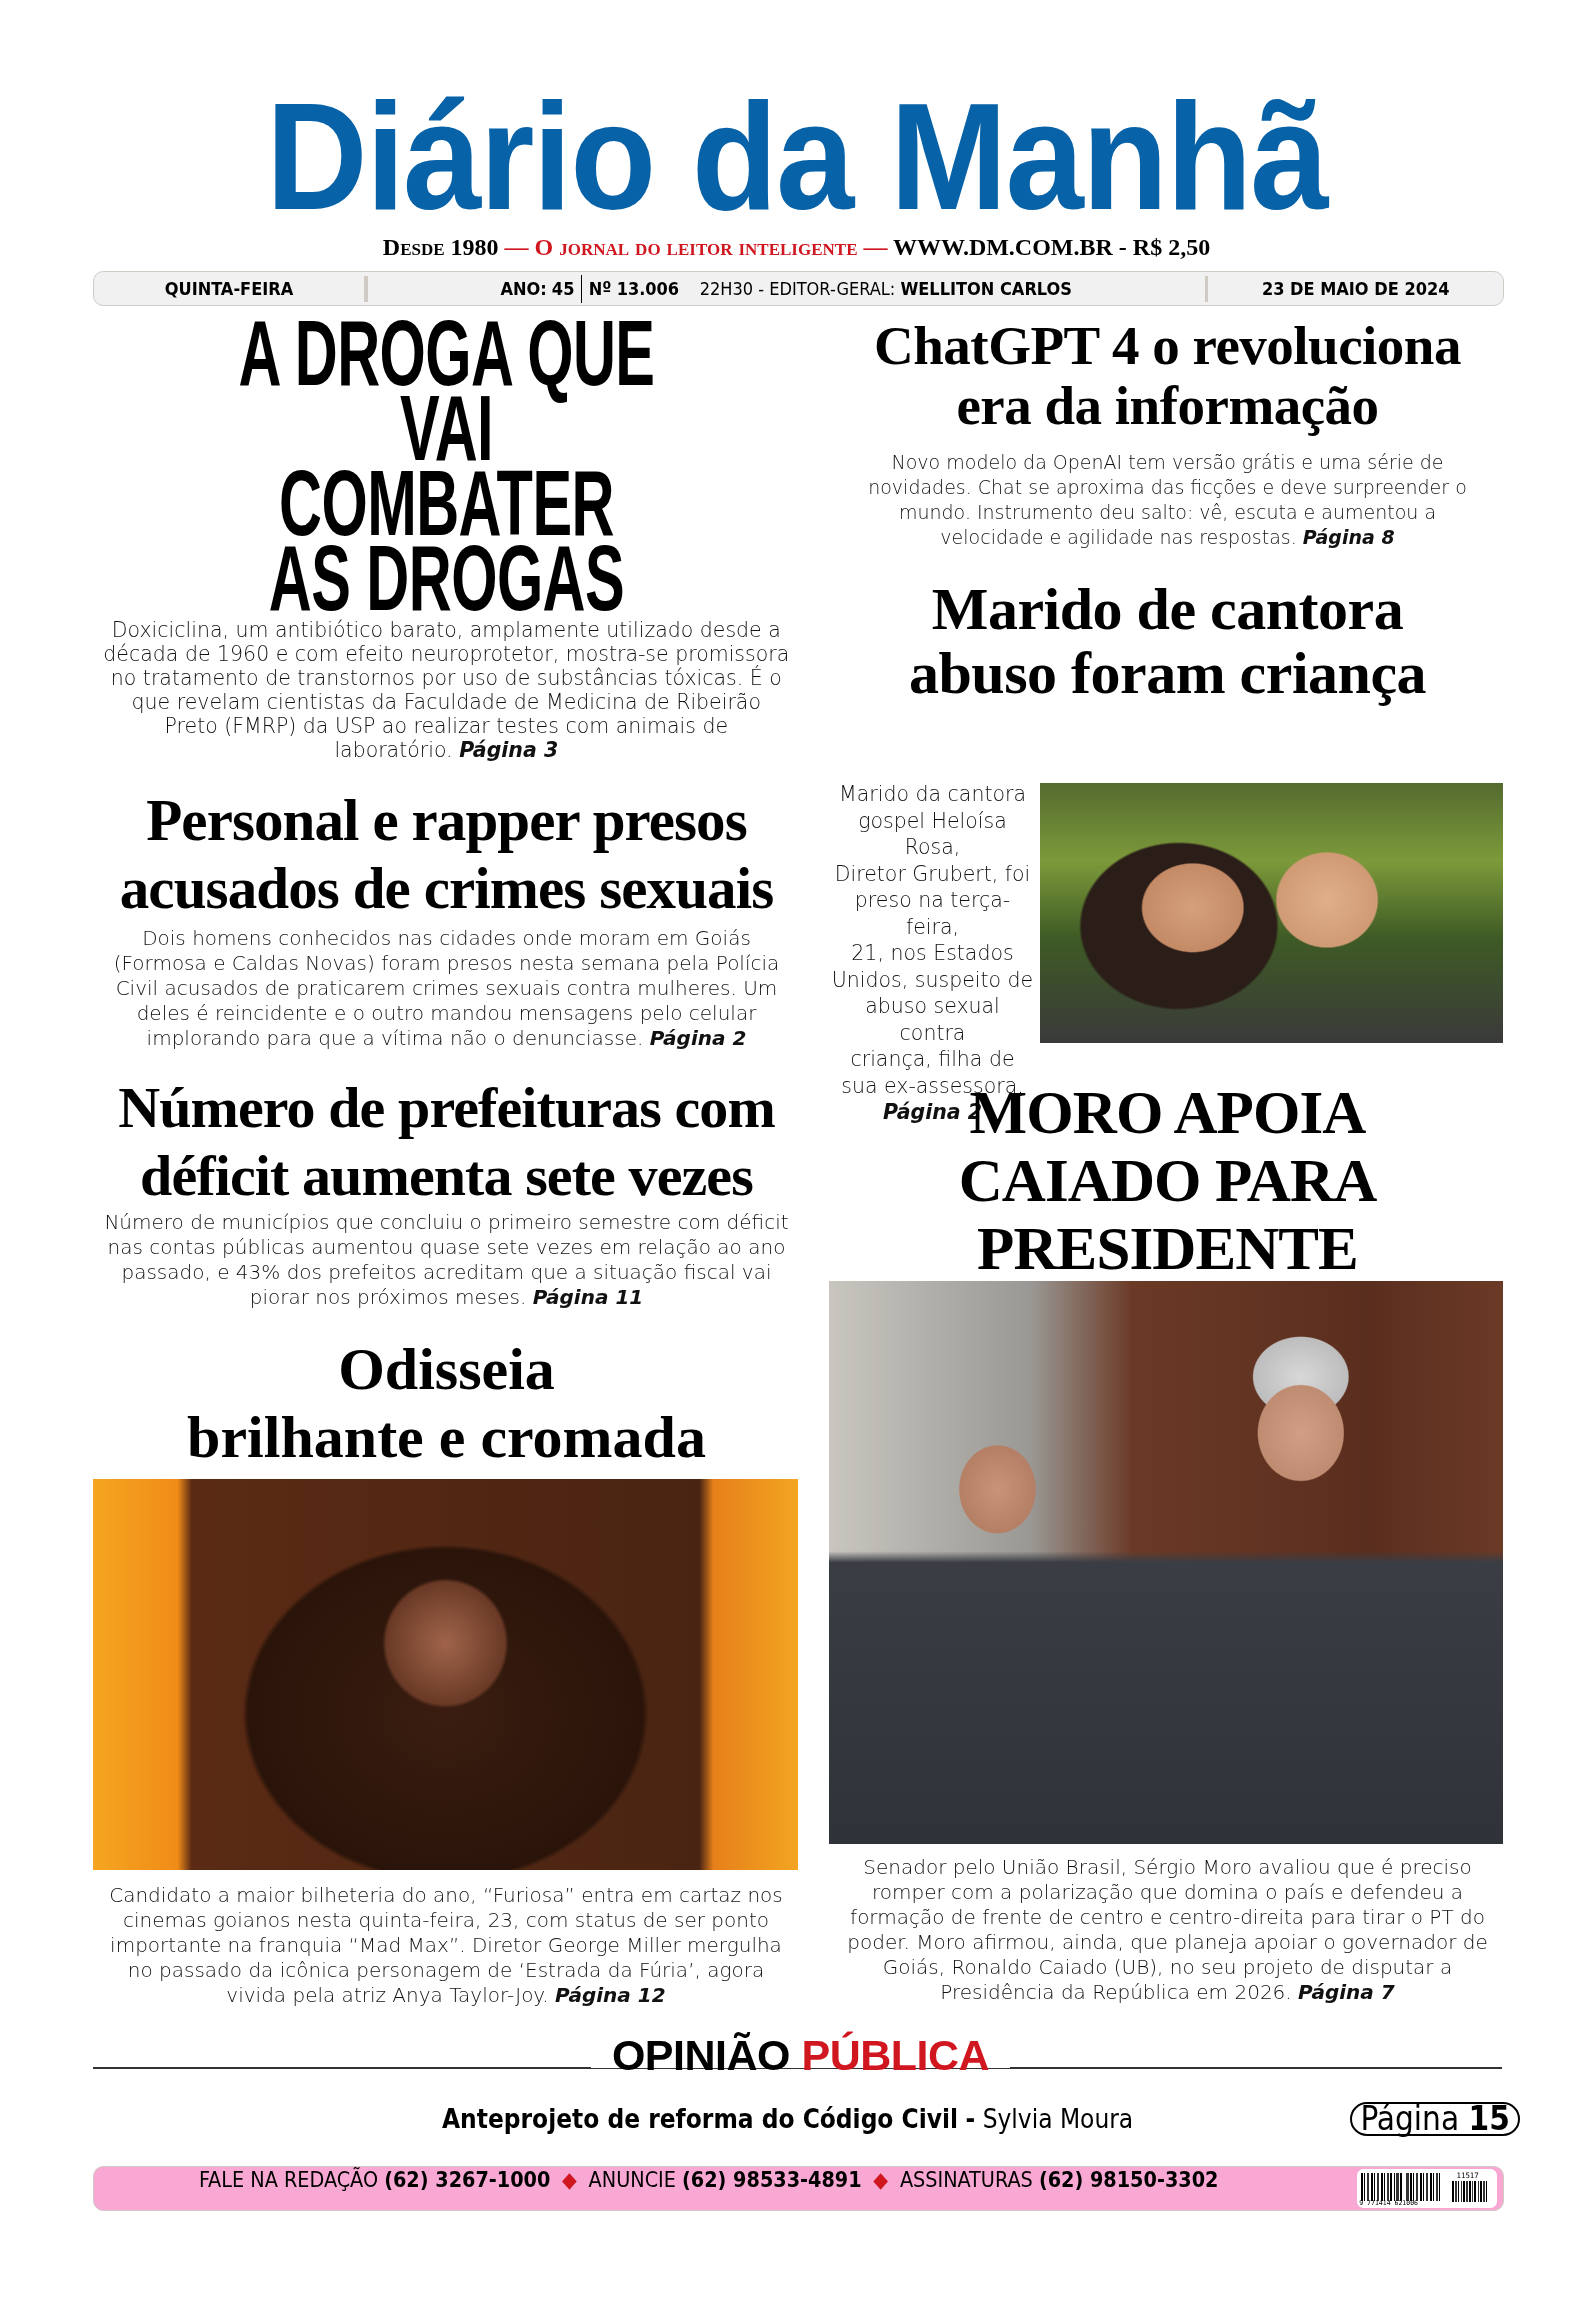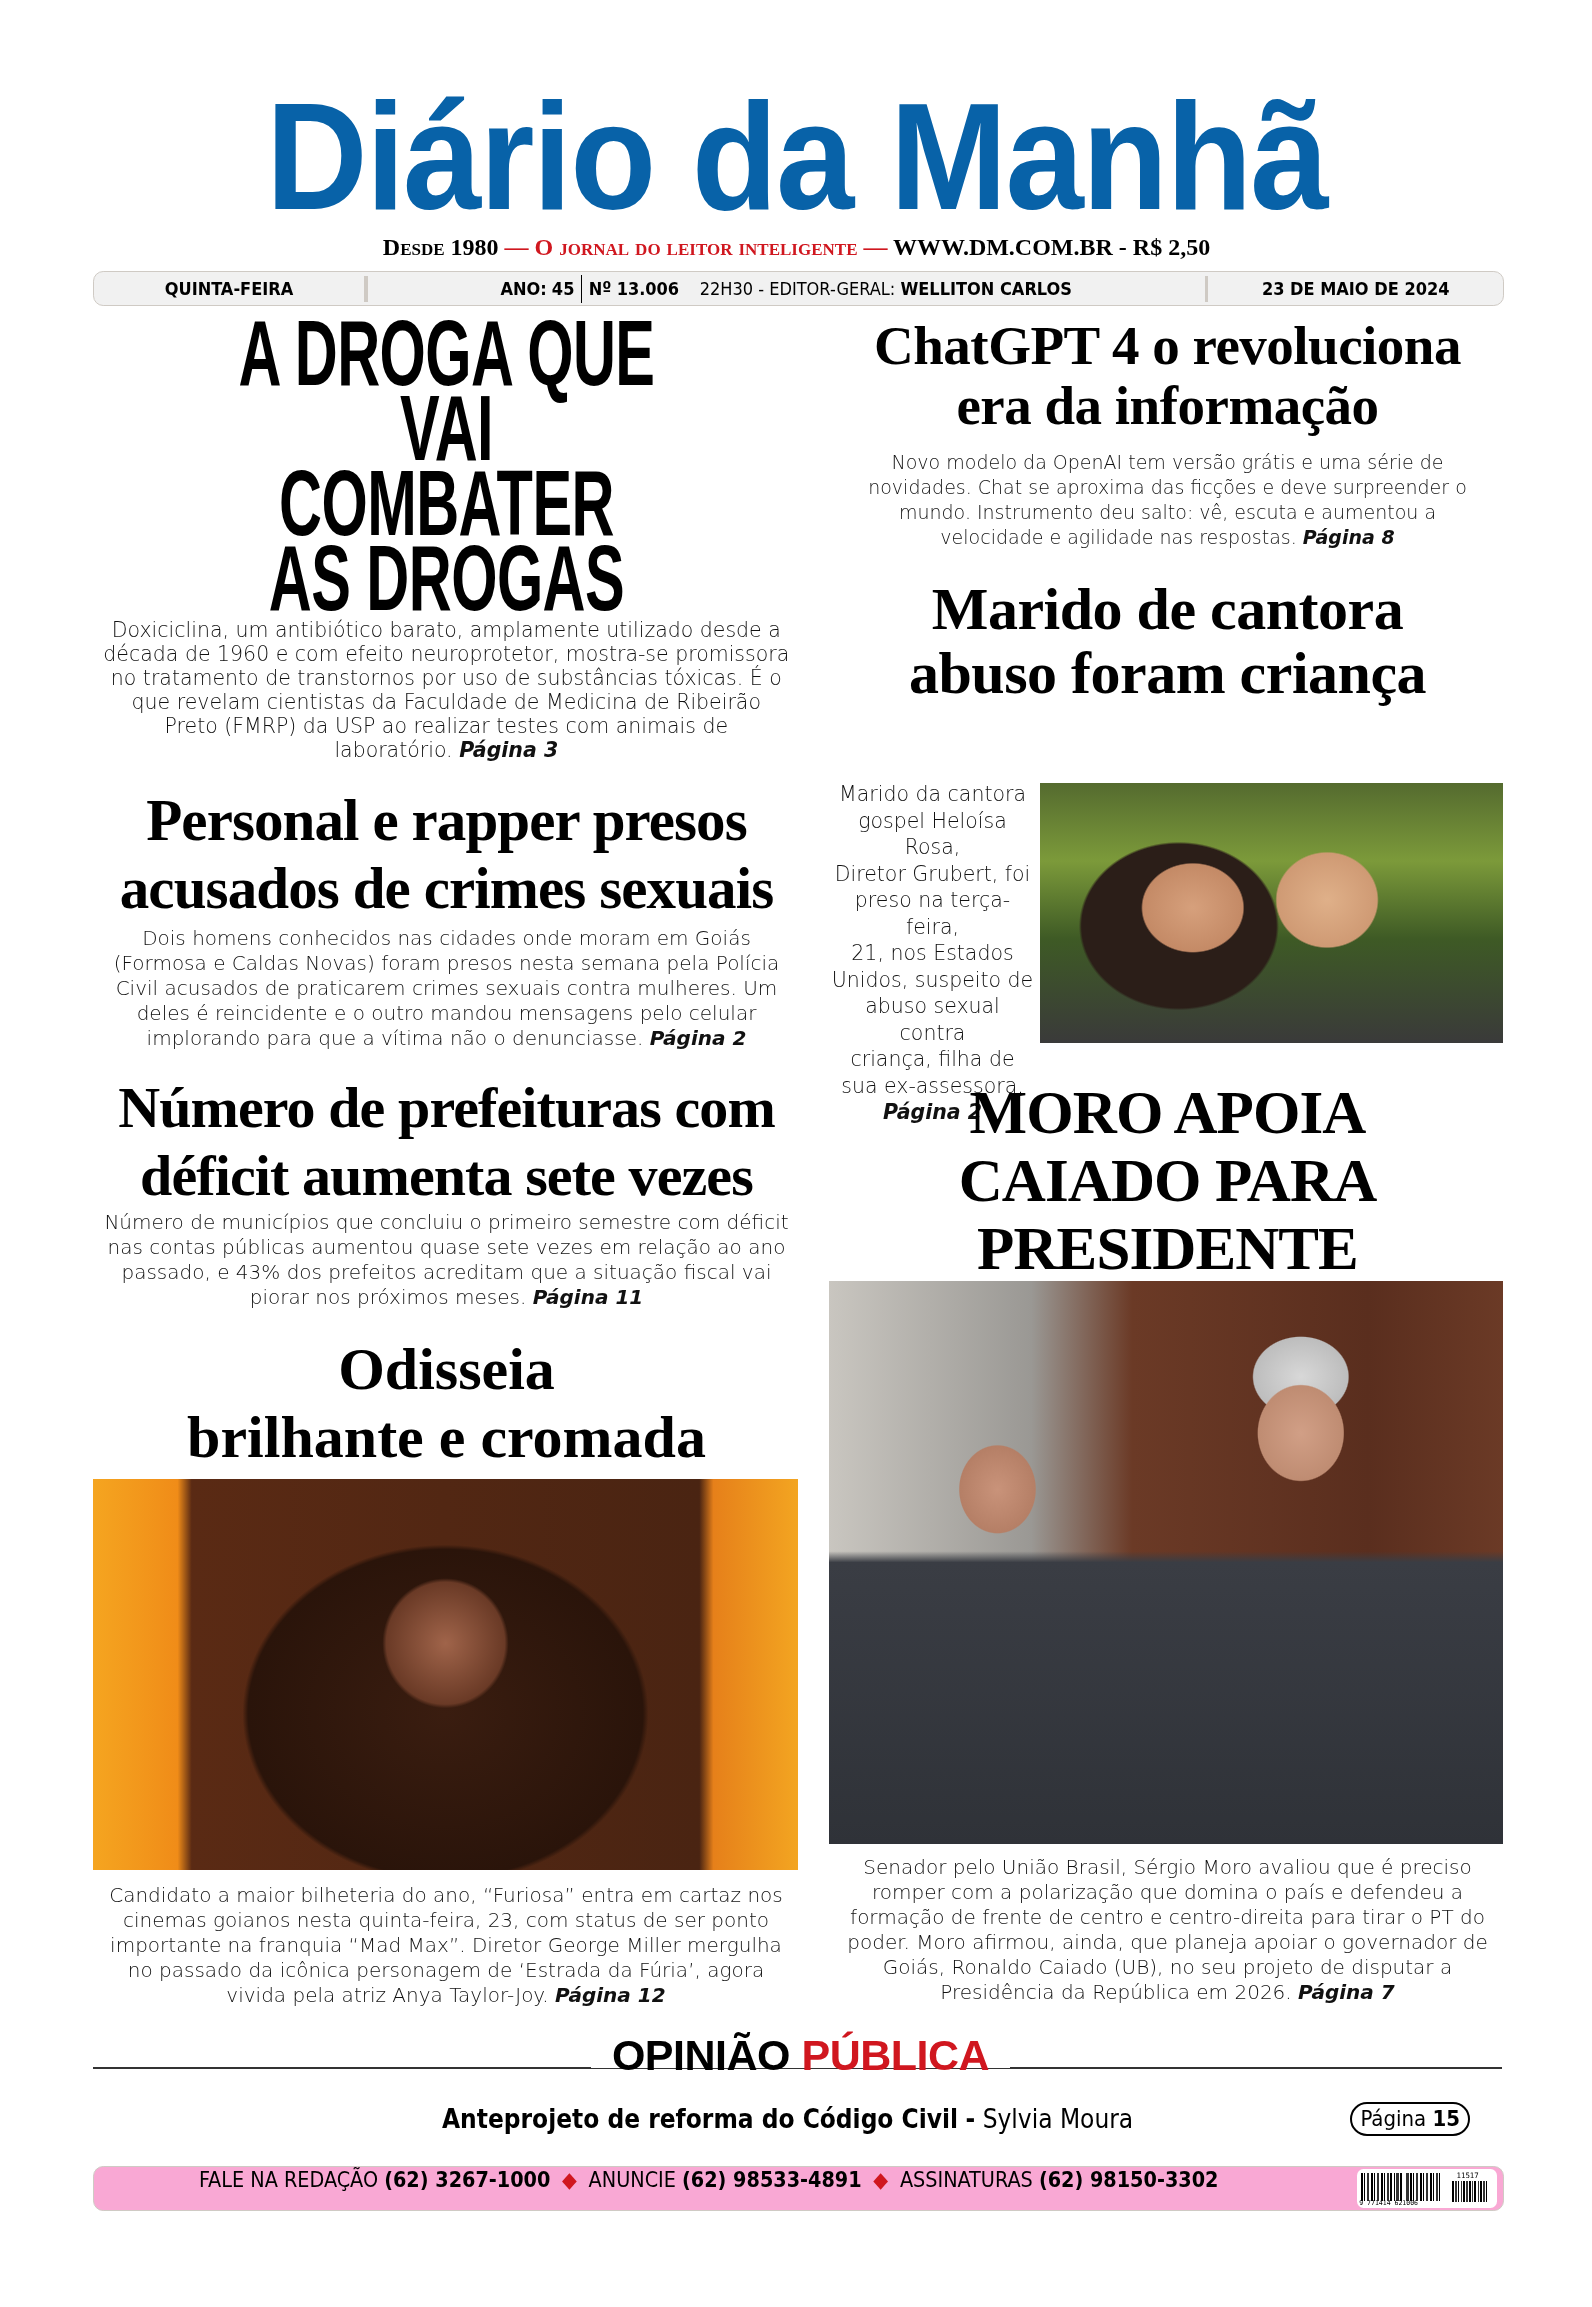--- a/index.html
+++ b/index.html
@@ -81,21 +81,21 @@
     font-family: "Liberation Sans", sans-serif; font-weight: 900; font-size: 43px;
     letter-spacing: -0.5px;
   }
   .opinion-title .red { color: #d0171f; }
   .rule { background: #333; height: 1.9px; }
   .opinion-line {
     font-family: "DejaVu Sans Condensed", "DejaVu Sans", sans-serif; font-size: 26px;
   }
   .page-pill {
     border: 2.3px solid #000; border-radius: 18.6px; padding: 0 8.4px;
-    font-family: "DejaVu Sans Condensed", "DejaVu Sans", sans-serif; font-size: 22px; line-height: 30px;
+    font-family: "DejaVu Sans Condensed", "DejaVu Sans", sans-serif; font-size: 33px; line-height: 30px;
   }
 
   
   .footer-bar {
     left: 93px; top: 2166px; width: 1409px; height: 43px;
     background: #f9a8d4; border: 1.4px solid #cfcac4; border-radius: 10.2px;
     font-family: "DejaVu Sans Condensed", "DejaVu Sans", sans-serif; font-size: 21.4px;
     display: flex; align-items: flex-start;
   }
   .diamond { color: #d0171f; margin: 0 5.6px; }

